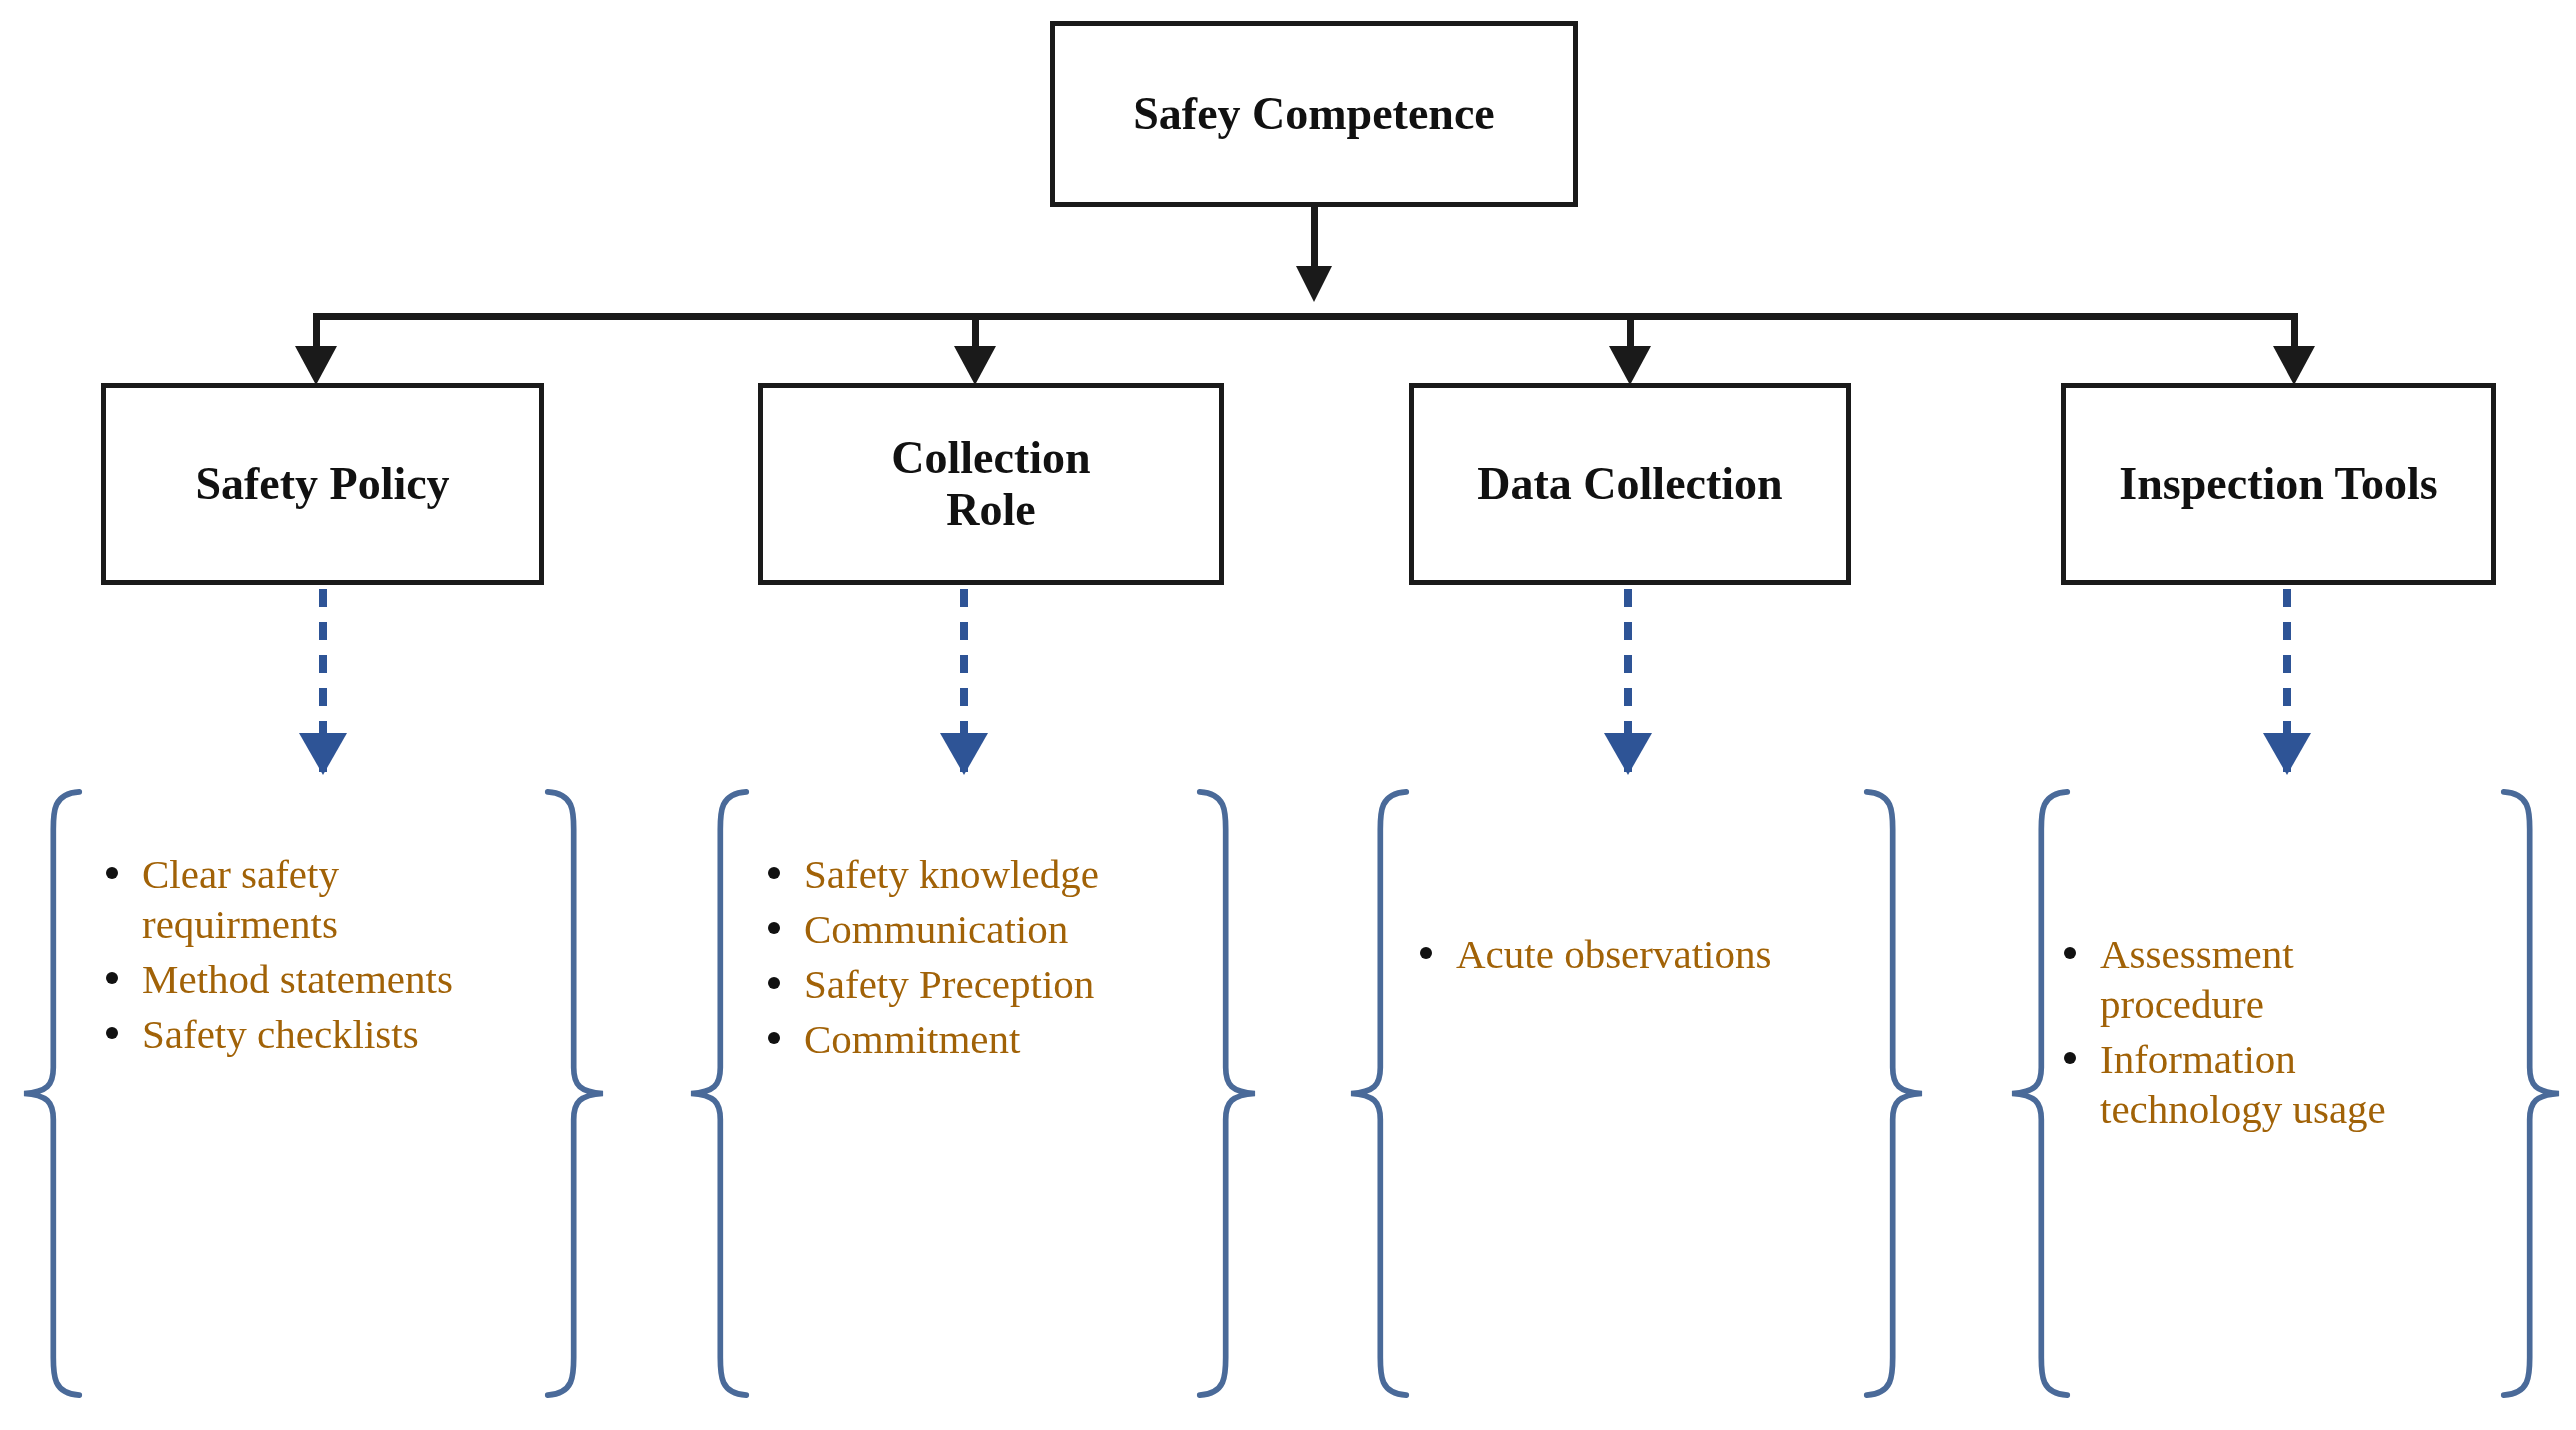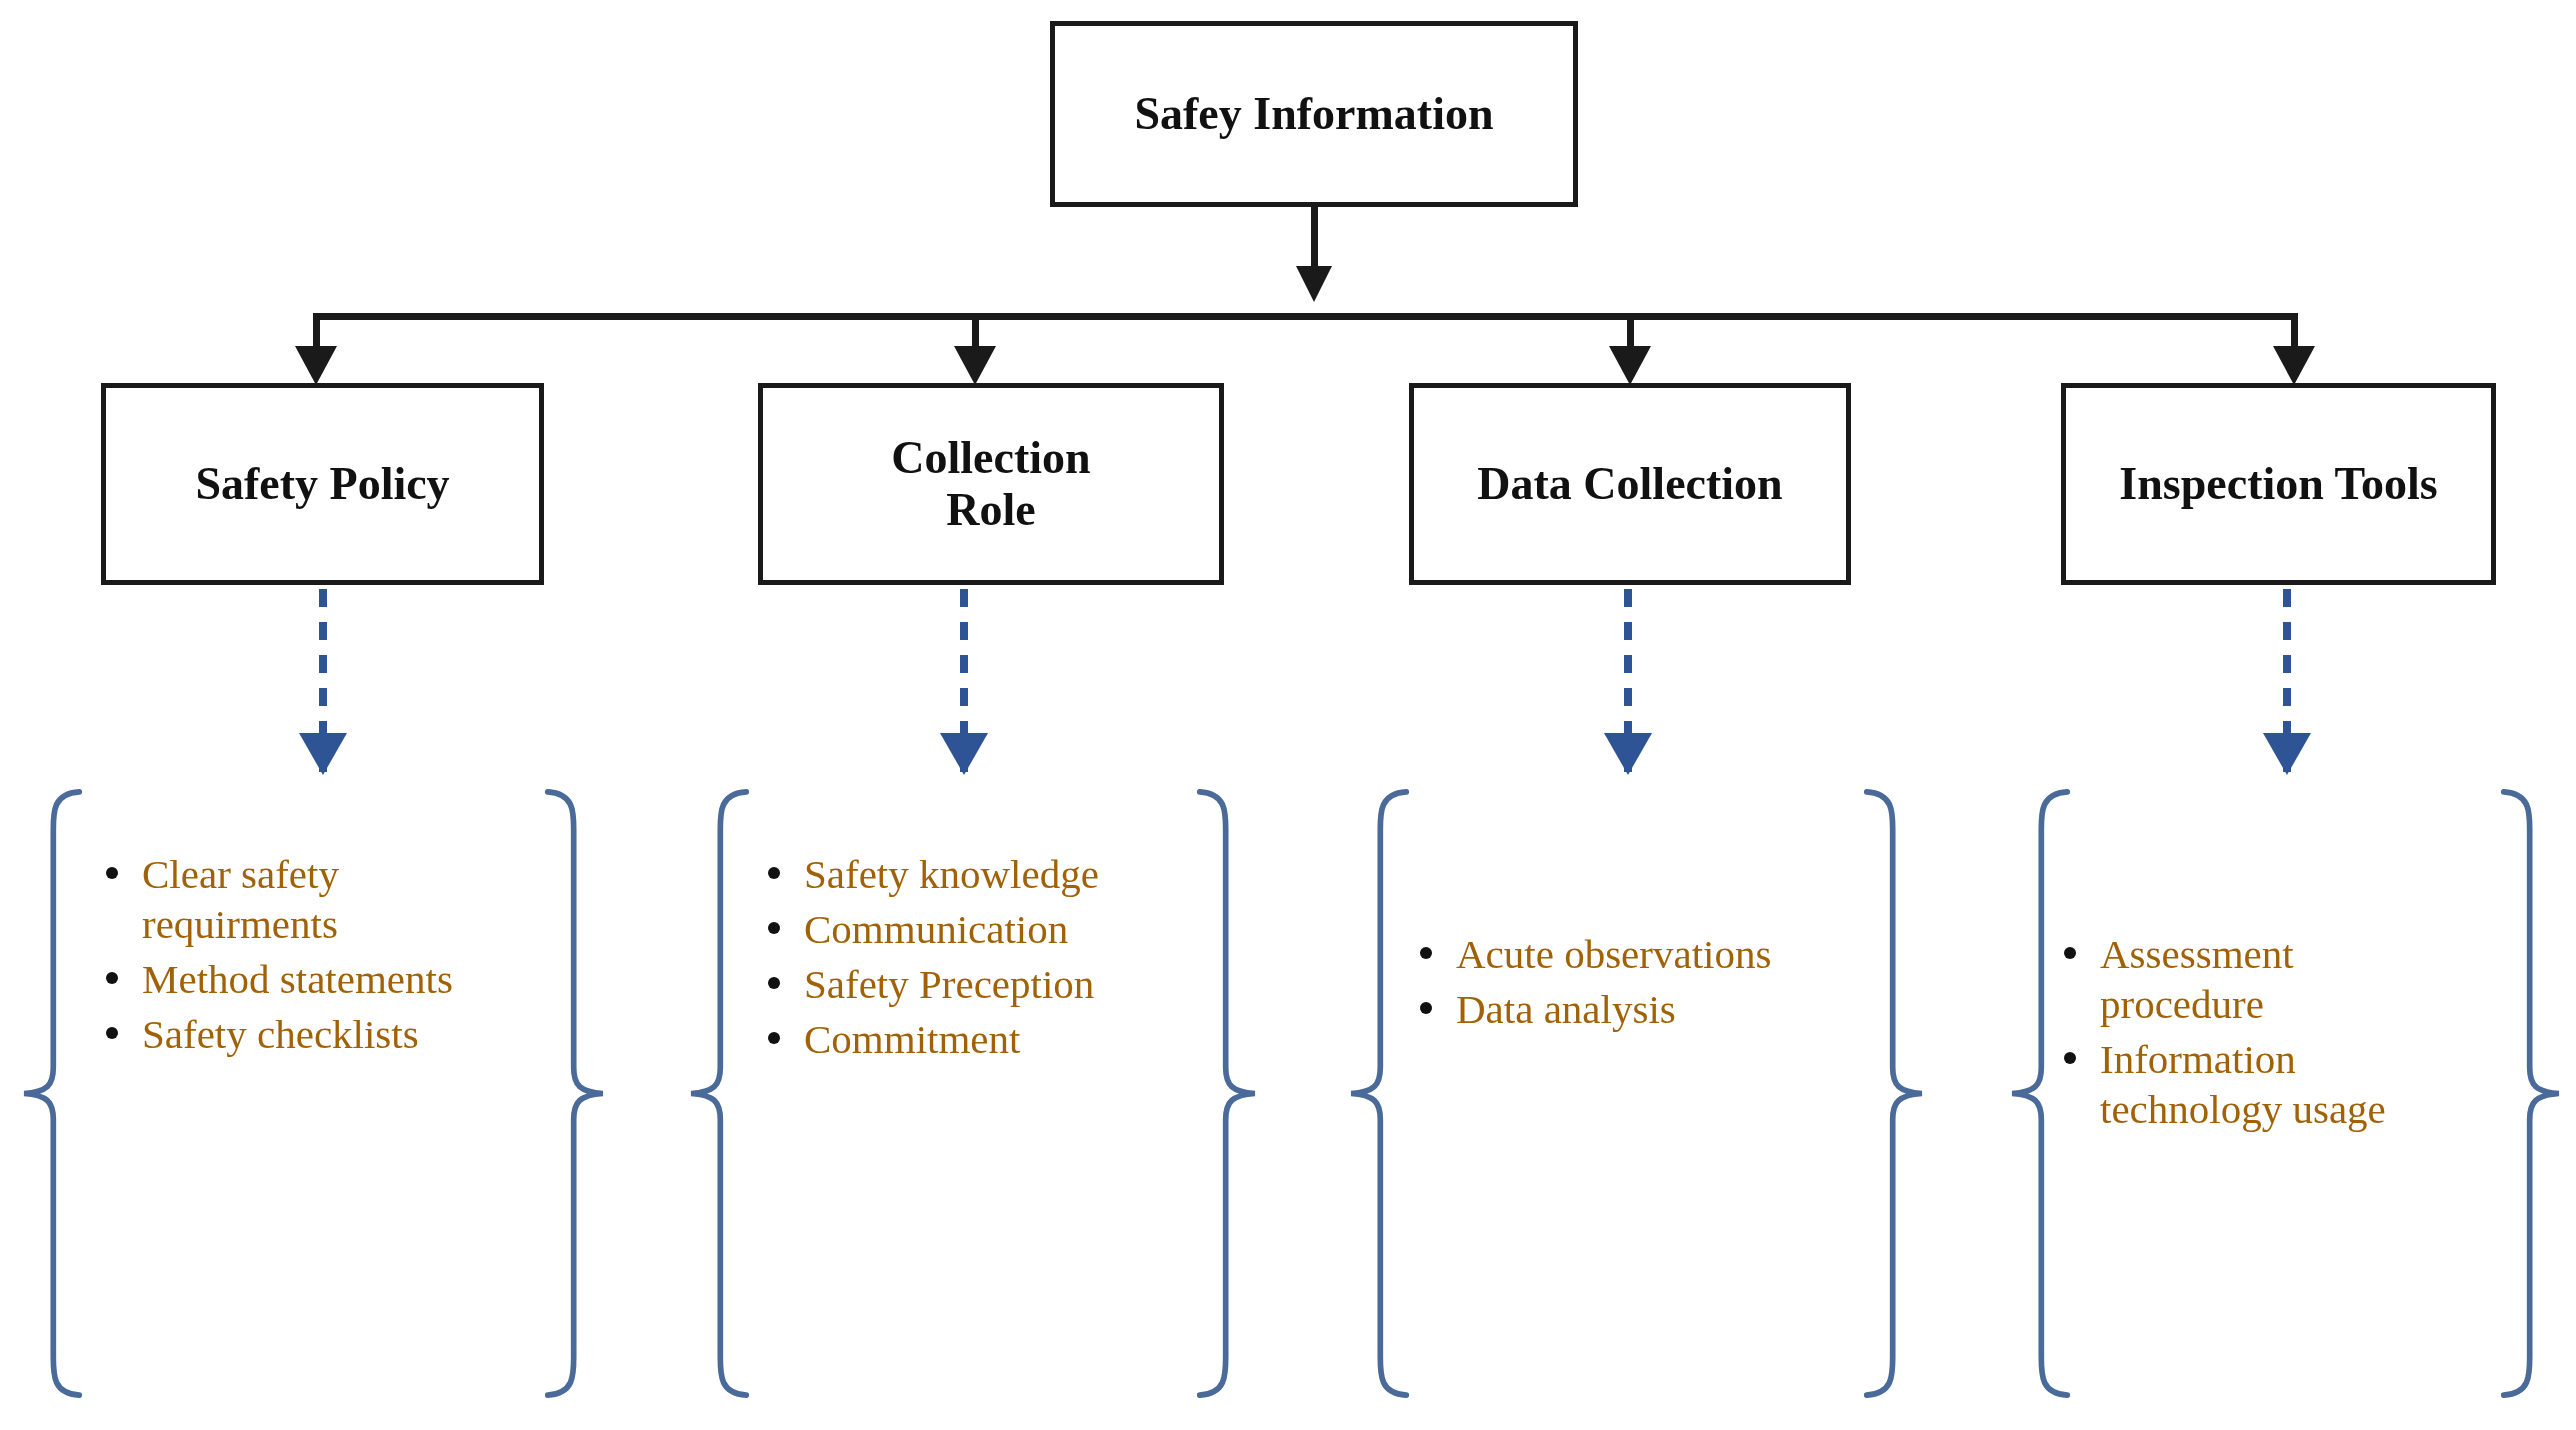--- a/index.html
+++ b/index.html
@@ -74,21 +74,21 @@
     width:12.2px;height:12.2px;border-radius:50%;background:#111;
   }
   .bullets li .txt{display:block;}
 </style>
 </head>
 <body>
 
 <div id="stage">
 
   <div class="node" id="root-node">
-    <span class="node-label">Safey Information</span>
+    <span class="node-label">Safey Competence</span>
   </div>
 
   <div class="blk vline" style="left:1311px;top:207px;width:6.5px;height:67px;"></div>
   <div class="arrowhead-down thin" style="left:1296px;top:266px;"></div>
 
   <div class="blk hline" style="left:313px;top:313px;width:1984px;height:7.3px;"></div>
 
   <div class="blk vline" style="left:313px;top:313px;height:47px;"></div>
   <div class="arrowhead-down" style="left:295px;top:346px;"></div>
 
@@ -213,24 +213,20 @@
         </li>
     </ul>
   </div>
 
   <div class="bullets" style="left:1410px;top:929px;width:391px;">
     <ul>
       <li>
           <span class="dot"></span>
           <span class="txt">Acute observations</span>
         </li>
-      <li>
-          <span class="dot"></span>
-          <span class="txt">Data analysis</span>
-        </li>
     </ul>
   </div>
 
   <div class="bullets" style="left:2054px;top:929px;width:367px;">
     <ul>
       <li>
           <span class="dot"></span>
           <span class="txt">Assessment procedure</span>
         </li>
       <li>

